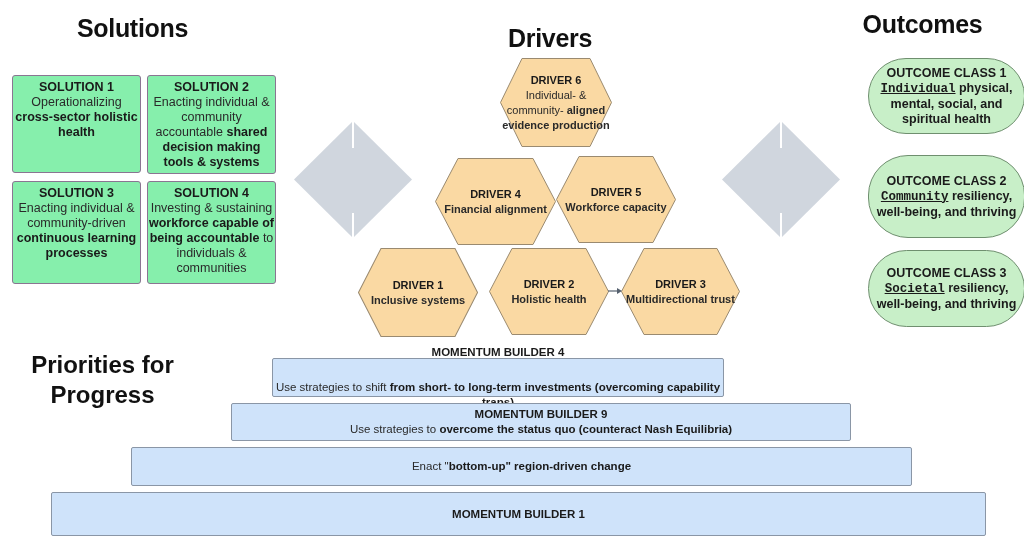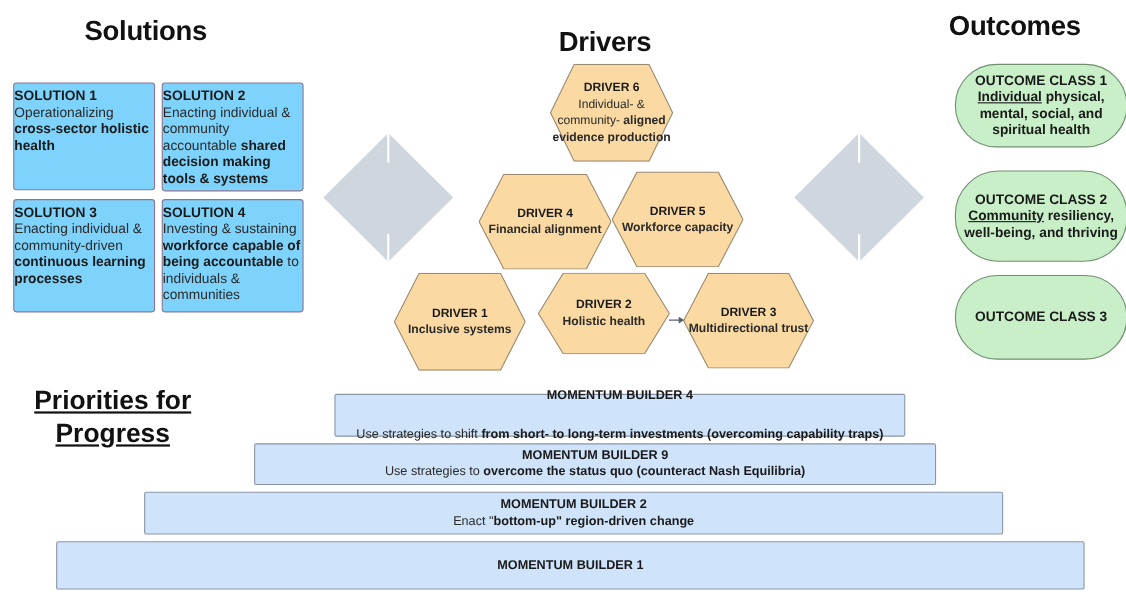--- a/index.html
+++ b/index.html
@@ -1,33 +1,33 @@
 <!DOCTYPE html>
 <html><head>
 <meta charset="utf-8">
 <style>
   html, body { margin: 0; padding: 0; background: #ffffff; }
   body { width: 1024px; height: 549px; position: relative; overflow: hidden;
          font-family: "Liberation Sans", sans-serif; color: #222; }
   .abs { position: absolute; }
   .heading { font-weight: bold; font-size: 25px; color: #111; text-align: center; letter-spacing: -0.3px; }
-  .solution { position: absolute; background: #7dd3fc; border: 1px solid #8a7592; border-radius: 3px;
-              box-sizing: border-box; font-size: 12.5px; line-height: 15px; padding-top: 4px; color: #2a2a2a; }
+  .solution { position: absolute; background: #86efac; border: 1px solid #8a7592; border-radius: 3px;
+              box-sizing: border-box; text-align: center; font-size: 12.5px; line-height: 15px; padding-top: 4px; color: #2a2a2a; }
   .solution .t { font-weight: bold; color: #1a1a1a; }
   .solution b, .outcome b, .mb b { font-weight: bold; color: #1a1a1a; }
   .arrow-svg { position: absolute; }
   .hex { position: absolute; }
   .hex svg { position: absolute; left: 0; top: 0; width: 100%; height: 100%; }
   .hex .label { position: absolute; left: 0; top: 0; width: 100%; height: 100%; display: flex; flex-direction: column;
                 justify-content: center; align-items: center; text-align: center; font-size: 11px; line-height: 15px; color: #2a2a2a; }
   .hex .label .t { font-weight: bold; color: #1a1a1a; }
   .outcome { position: absolute; background: #c8efc8; border: 1px solid #6f8f6f; border-radius: 40px;
              box-sizing: border-box; display: flex; flex-direction: column; justify-content: center; align-items: center;
              text-align: center; font-size: 12.5px; line-height: 15px; font-weight: bold; color: #1a1a1a; margin-left: 10px; }
-  .outcome u { text-decoration: underline; }
+  .outcome u { text-decoration: underline; font-family: Liberation Mono, monospace; }
   .mb { position: absolute; background: #cfe3fa; border: 1px solid #8a96a6; border-radius: 2px; box-sizing: border-box;
         text-align: center; font-size: 11.5px; line-height: 15px; color: #2a2a2a; display: flex; flex-direction: column; justify-content: center; }
   .mb .t { font-weight: bold; color: #1a1a1a; }
   .priorities { font-weight: bold; font-size: 24px; line-height: 30px; color: #111; text-align: center; }
 </style>
 </head>
 <body>
 
 <div class="abs heading" style="left:60px; top:14px; width:145px;">Solutions</div>
 <div class="abs heading" style="left:480px; top:24px; width:140px;">Drivers</div>
@@ -91,21 +91,21 @@
 </div>
 <div class="hex" style="left:358px; top:248px; width:120px; height:89px;">
   <svg viewBox="0 0 120 87" preserveAspectRatio="none">
       <polygon points="23,0.5 97,0.5 119.5,43.5 97,86.5 23,86.5 0.5,43.5" fill="#fad9a3" stroke="#9a8a70" stroke-width="1"></polygon>
     </svg>
   <div class="label">
       <div class="t">DRIVER 1</div>
       <div class="body"><b>Inclusive systems</b></div>
     </div>
 </div>
-<div class="hex" style="left:489px; top:248px; width:120px; height:74px;">
+<div class="hex" style="left:489px; top:248px; width:120px; height:87px;">
   <svg viewBox="0 0 120 87" preserveAspectRatio="none">
       <polygon points="23,0.5 97,0.5 119.5,43.5 97,86.5 23,86.5 0.5,43.5" fill="#fad9a3" stroke="#9a8a70" stroke-width="1"></polygon>
     </svg>
   <div class="label">
       <div class="t">DRIVER 2</div>
       <div class="body"><b>Holistic health</b></div>
     </div>
 </div>
 <div class="hex" style="left:621px; top:248px; width:119px; height:87px;">
   <svg viewBox="0 0 119 87" preserveAspectRatio="none">
@@ -125,34 +125,34 @@
 <div class="outcome" style="left:858px; top:58px; width:157px; height:76px;">
     <div>OUTCOME CLASS 1</div>
     <div style="padding: 0px 6px;"><u>Individual</u><span> physical, mental, social, and spiritual health</span></div>
   </div>
 <div class="outcome" style="left:858px; top:155px; width:157px; height:83px;">
     <div>OUTCOME CLASS 2</div>
     <div style="padding: 0px 6px;"><u>Community</u><span> resiliency, well-being, and thriving</span></div>
   </div>
 <div class="outcome" style="left:858px; top:250px; width:157px; height:77px;">
     <div>OUTCOME CLASS 3</div>
+    <div style="padding: 0px 6px;"><u>Societal</u><span> resiliency, well-being, and thriving</span></div>
   </div>
 
-<div class="abs priorities" style="left:15px; top:350px; width:175px;text-decoration:underline;">
+<div class="abs priorities" style="left:15px; top:350px; width:175px;">
   <div>Priorities for</div>
   <div>Progress</div>
 </div>
 
-<div class="mb" style="left:304px; top:358px; width:519px; height:39px;gap:20px;">
+<div class="mb" style="left:272px; top:358px; width:452px; height:39px;gap:20px;">
   <div class="t">MOMENTUM BUILDER 4</div>
   <div class="body"><span>Use strategies to shift </span><b>from short- to long-term investments (overcoming capability traps)</b></div>
 </div>
 <div class="mb" style="left:231px; top:403px; width:620px; height:38px;">
   <div class="t">MOMENTUM BUILDER 9</div>
   <div class="body"><span>Use strategies to </span><b>overcome the status quo (counteract Nash Equilibria)</b></div>
 </div>
 <div class="mb" style="left:131px; top:447px; width:781px; height:39px;">
-  <div class="t">MOMENTUM BUILDER 2</div>
   <div class="body"><span>Enact "</span><b>bottom-up" region-driven change</b></div>
 </div>
 <div class="mb" style="left:51px; top:492px; width:935px; height:44px;">
   <div class="t">MOMENTUM BUILDER 1</div>
 </div>
 
 </body></html>

